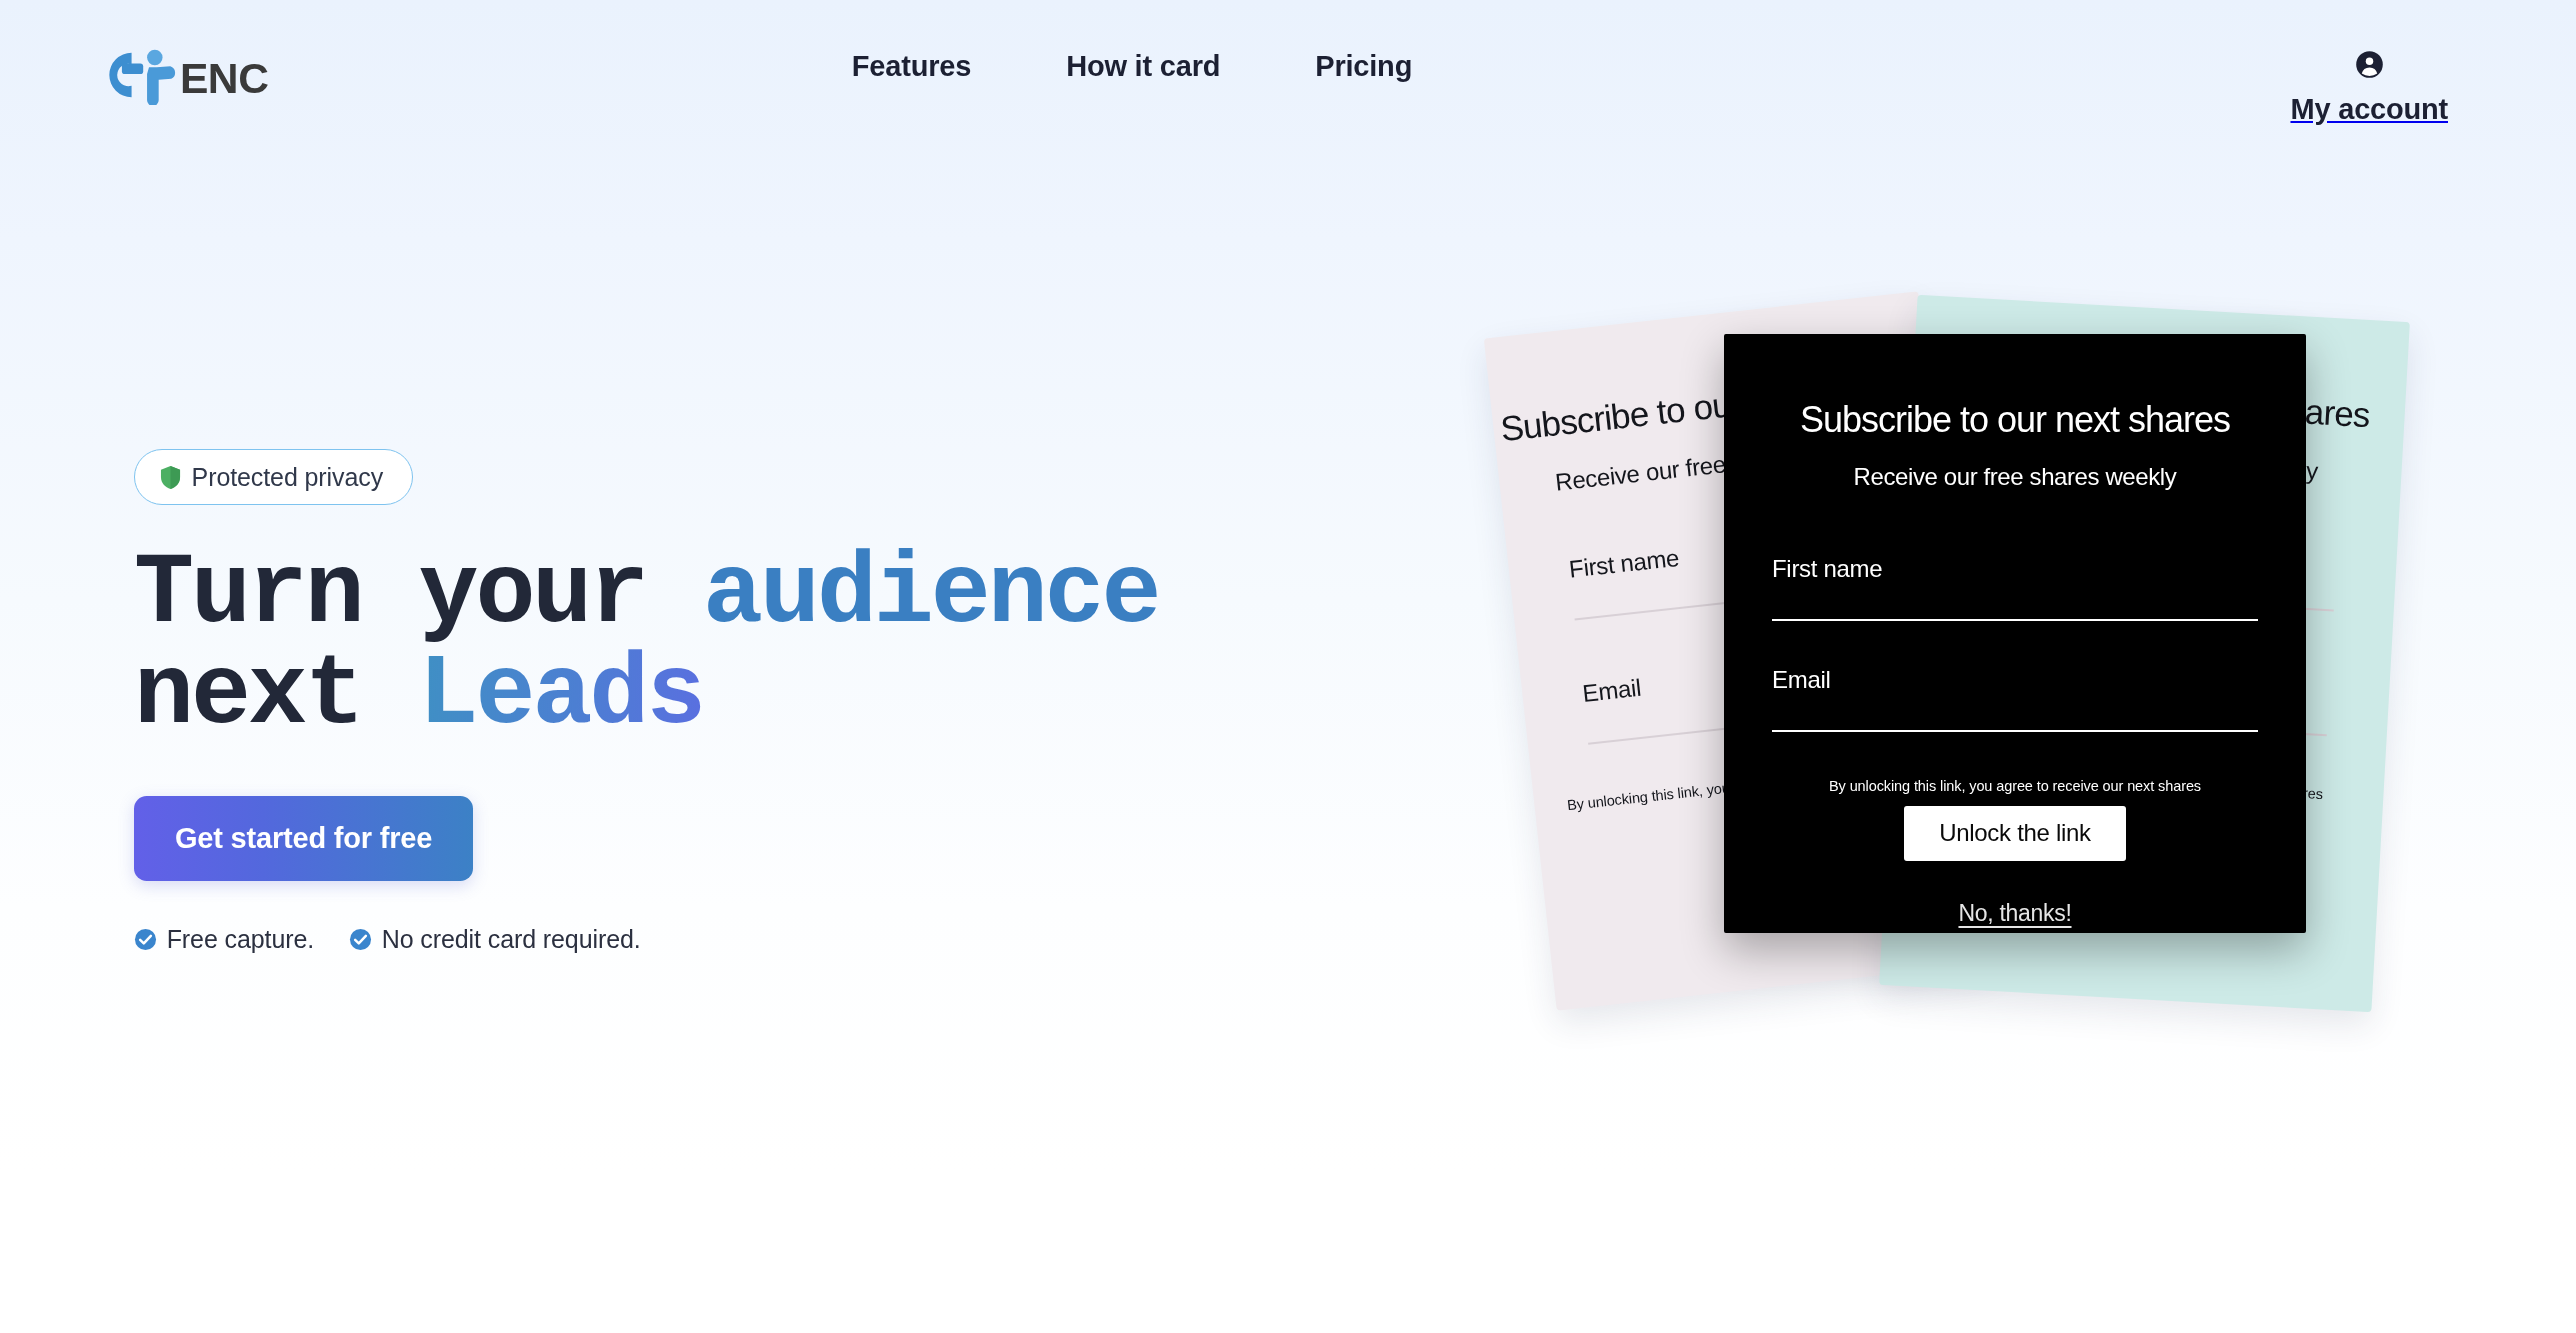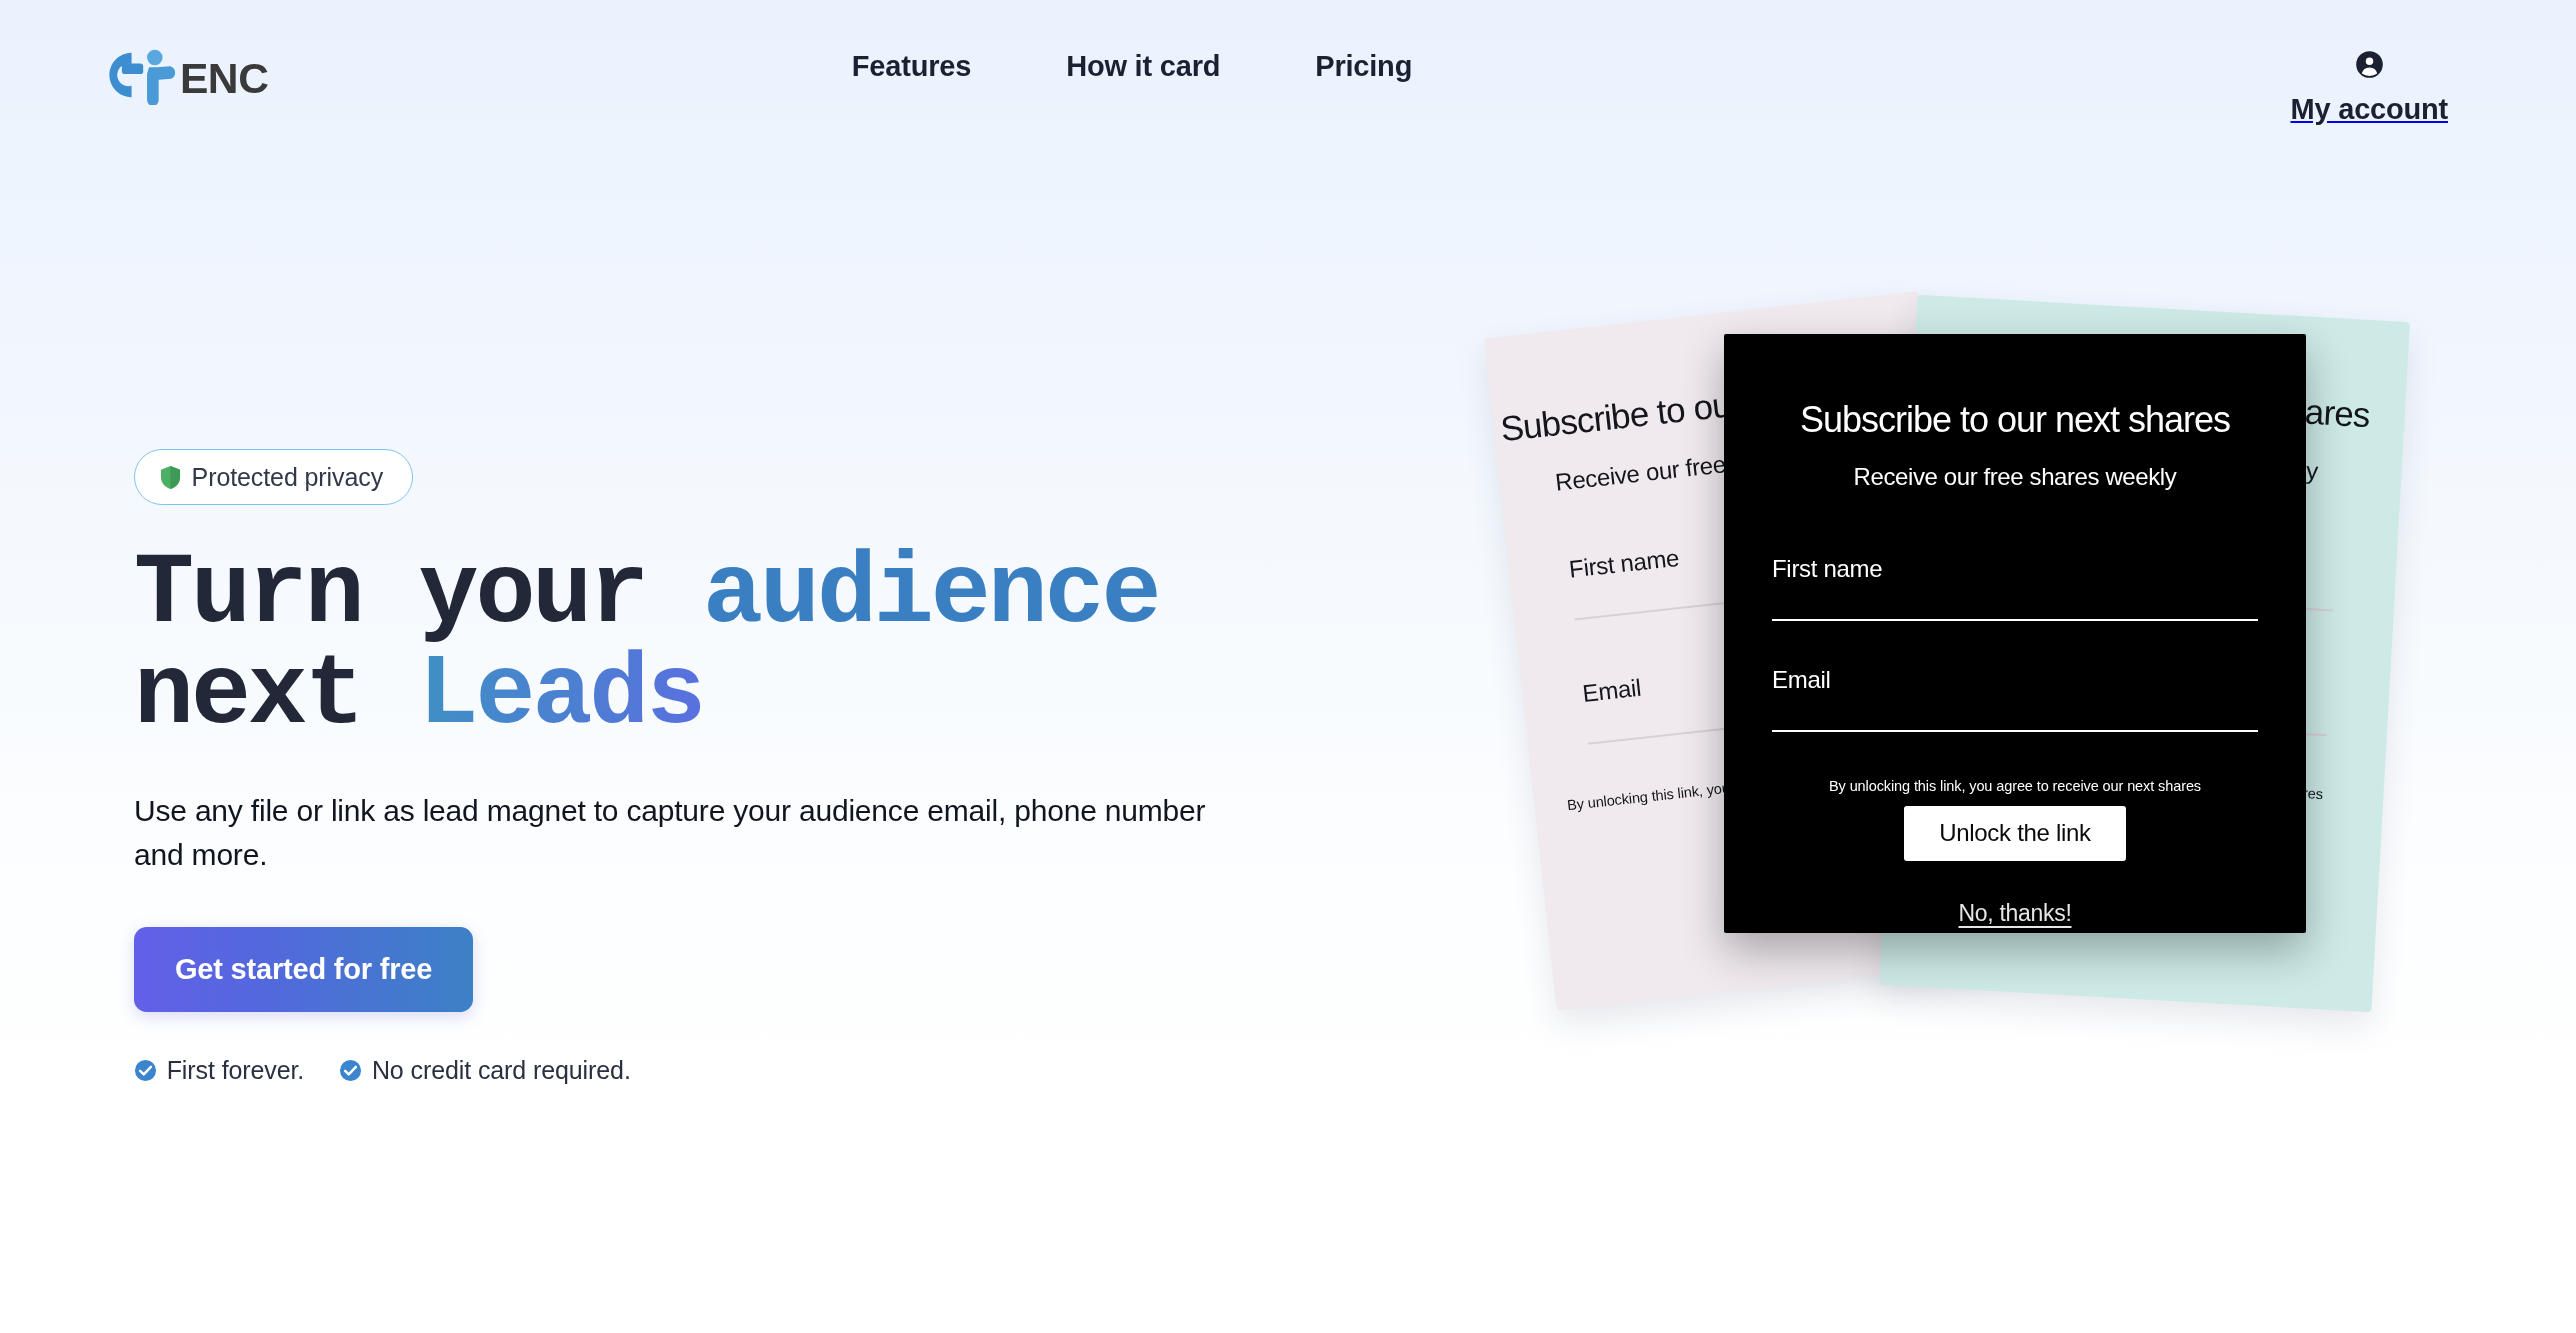--- a/index.html
+++ b/index.html
@@ -185,31 +185,30 @@
       <path d="M11 1 L21 5 V12.5 C21 19 16.6 23.4 11 25 Z" fill="#3d9a54"></path>
     </svg>
     <span class="txt">Protected privacy</span>
   </div>
 
   <h1 class="headline">
     <span>Turn your </span><span class="blue">audience</span><br>
     <span>next </span><span class="grad">Leads</span>
   </h1>
 
-  <p class="sub">Use any file or link as lead magnet to capture your audience email, phone number and more.</p>
 
   <button class="cta">Get started for free</button>
 
   <div class="trust">
     <div class="trust-item">
       <svg width="23" height="23" viewBox="0 0 24 24">
         <circle cx="12" cy="12" r="11" fill="#3a85cd"></circle>
         <path d="M6.4 12.3 L10.2 16 L17.6 8.2" stroke="#ffffff" stroke-width="2.6" fill="none" stroke-linecap="round" stroke-linejoin="round"></path>
       </svg>
-      <span class="t">First forever.</span>
+      <span class="t">Free capture.</span>
     </div>
     <div class="trust-item">
       <svg width="23" height="23" viewBox="0 0 24 24">
         <circle cx="12" cy="12" r="11" fill="#3a85cd"></circle>
         <path d="M6.4 12.3 L10.2 16 L17.6 8.2" stroke="#ffffff" stroke-width="2.6" fill="none" stroke-linecap="round" stroke-linejoin="round"></path>
       </svg>
       <span class="t">No credit card required.</span>
     </div>
   </div>
 </div>

